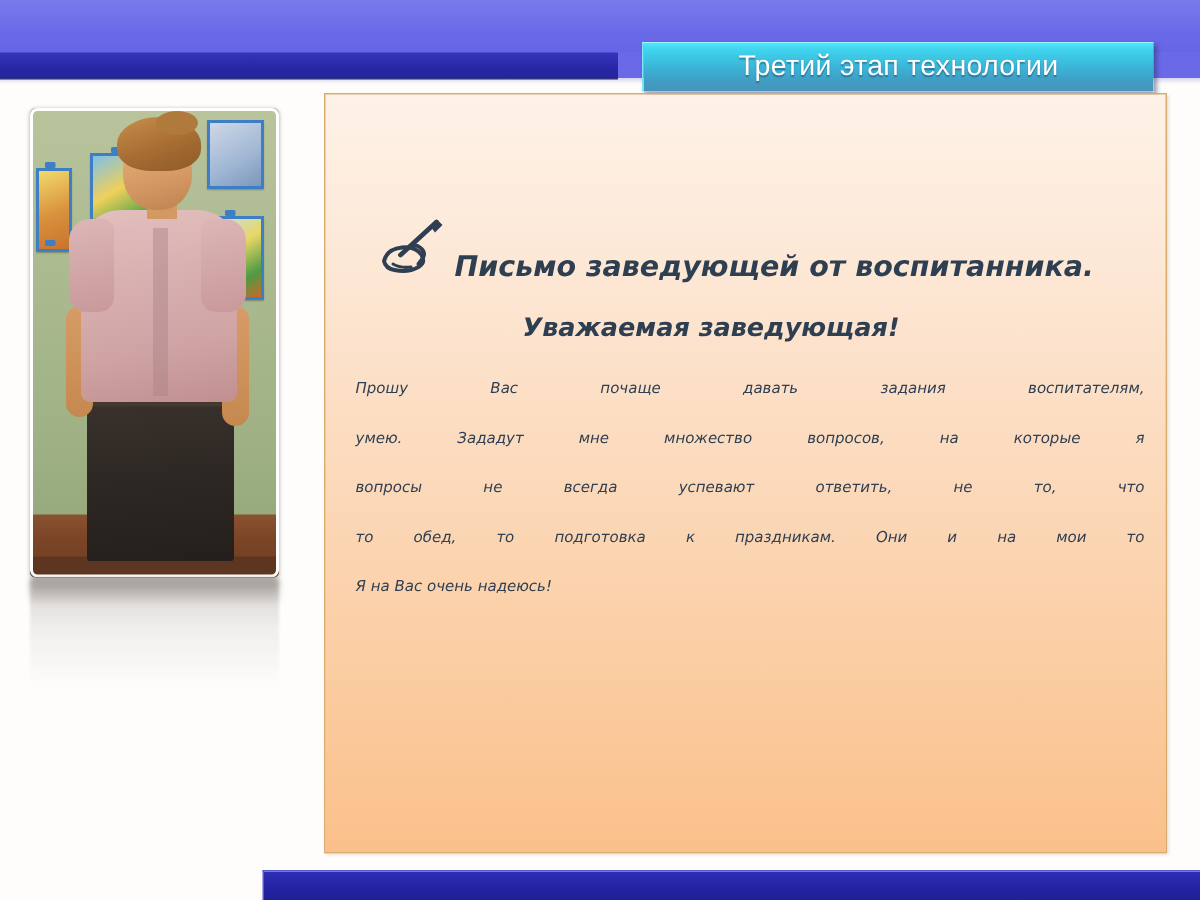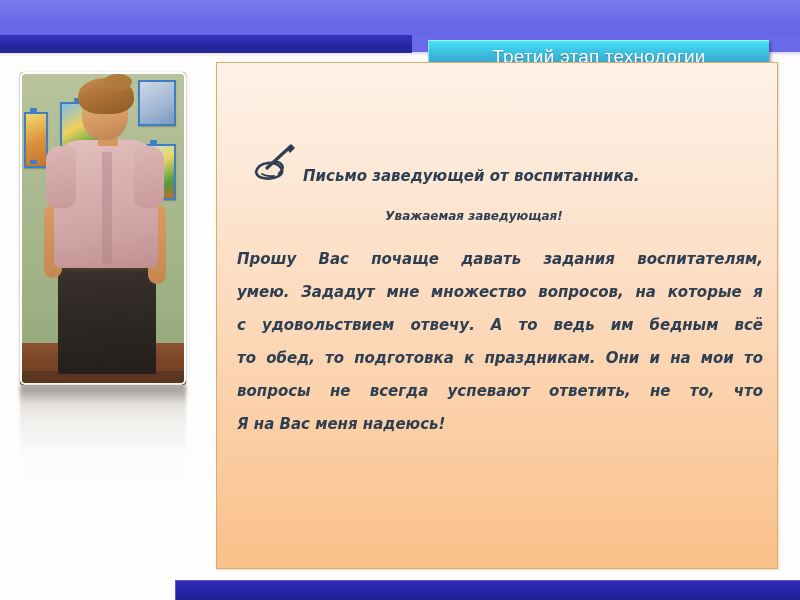--- a/index.html
+++ b/index.html
@@ -26,21 +26,21 @@
     position:absolute;left:412px;top:35px;width:388px;height:17px;
     background:#6a6ae9;
   }
   .hdr-shadow{
     position:absolute;left:0;top:52px;width:800px;height:4px;
     background:linear-gradient(180deg,rgba(110,110,200,.28),rgba(255,255,255,0));
   }
 
   
   .title-banner{
-    position:absolute;left:428px;top:40px;width:340px;height:32px;
+    position:absolute;left:428px;top:28px;width:340px;height:32px;
     background:linear-gradient(180deg,#4fe4f5 0%,#3fd3ee 14%,#3bb6d9 48%,#3f9dc4 78%,#4a93b8 100%);
     border-top:1px solid #9df4ff;
     border-left:1px solid #7fe6fa;
     box-shadow:2px 2px 3px rgba(40,40,90,.45);
     display:flex;align-items:center;justify-content:center;
   }
   .title-banner span{
     color:#ffffff;
     font-size:19px;
     font-weight:400;
@@ -136,41 +136,41 @@
   }
 
   .letter-head{
     position:absolute;left:34px;top:76px;
     display:flex;align-items:center;gap:6px;
   }
   .quill-icon{width:46px;height:36px;flex:0 0 auto;}
   .letter-head-text{
     font-family:"DejaVu Sans", sans-serif;
     font-style:italic;font-weight:600;
-    font-size:15px;color:#2e3f52;
+    font-size:19px;color:#2e3f52;
     white-space:nowrap;
     margin-top:28px;
   }
 
   .salutation{
     position:absolute;left:0;right:0;top:146px;
     text-align:center;
     font-family:"DejaVu Sans", sans-serif;
     font-style:italic;font-weight:600;
-    font-size:12px;color:#2e3f52;
+    font-size:17px;color:#2e3f52;
     padding-right:46px;
   }
 
   .body-lines{
     position:absolute;left:20px;top:180px;right:14px;
   }
   .bline{
     font-family:"DejaVu Sans", sans-serif;
-    font-style:italic;font-weight:700;
-    font-size:15px;color:#2e3f52;
+    font-style:italic;font-weight:400;
+    font-size:10px;color:#2e3f52;
     line-height:33px;
     white-space:nowrap;
     text-align:justify;
   }
   .bline.just{
     text-align:justify;
     text-align-last:justify;
     white-space:normal;
   }
 
@@ -246,23 +246,22 @@
         <path d="M11 30 q5 3 12 2" fill="none" stroke="#2e3f52" stroke-width="2" stroke-linecap="round"></path>
       </svg>
       <div class="letter-head-text">Письмо заведующей от воспитанника.</div>
     </div>
 
     <div class="salutation">Уважаемая заведующая!</div>
 
     <div class="body-lines">
       <div class="bline just">Прошу Вас почаще давать задания воспитателям,</div>
       <div class="bline just">умею. Зададут мне множество вопросов, на которые я</div>
-      <div class="bline just">с удовольствием отвечу. А то ведь им бедным  всё</div>
+      <div class="bline just">вопросы не всегда успевают ответить, не то, что</div>
       <div class="bline just">то обед, то подготовка к праздникам. Они и на мои то</div>
-      <div class="bline just">вопросы не всегда успевают ответить, не то, что</div>
-      <div class="bline">Я на Вас меня надеюсь!</div>
+      <div class="bline">Я на Вас очень надеюсь!</div>
     </div>
 
   </div>
 
   <div class="bottom-bar"></div>
 
 </div>
 
 </body></html>

